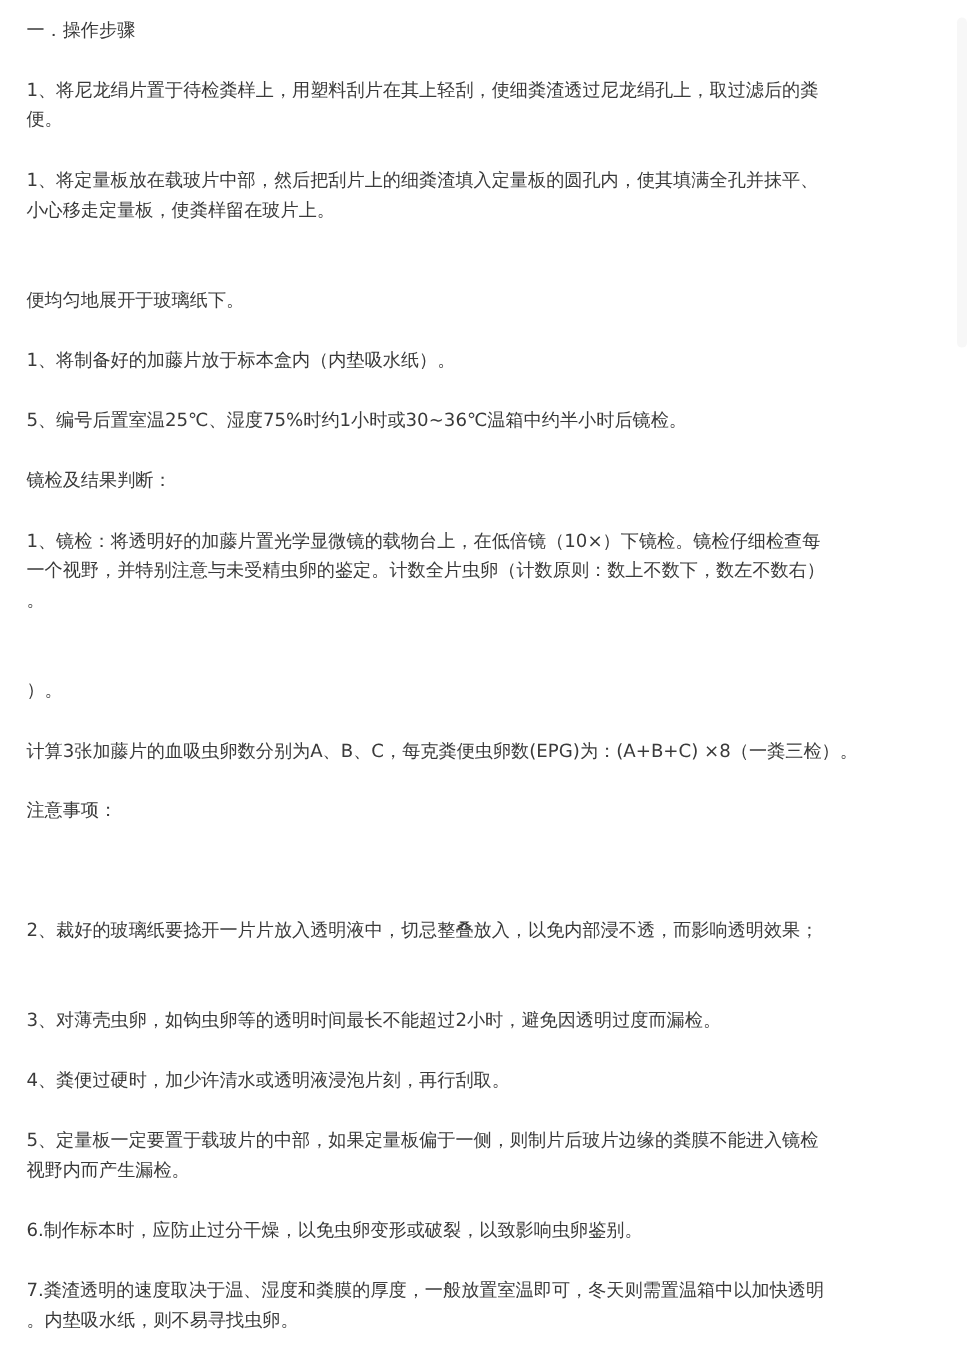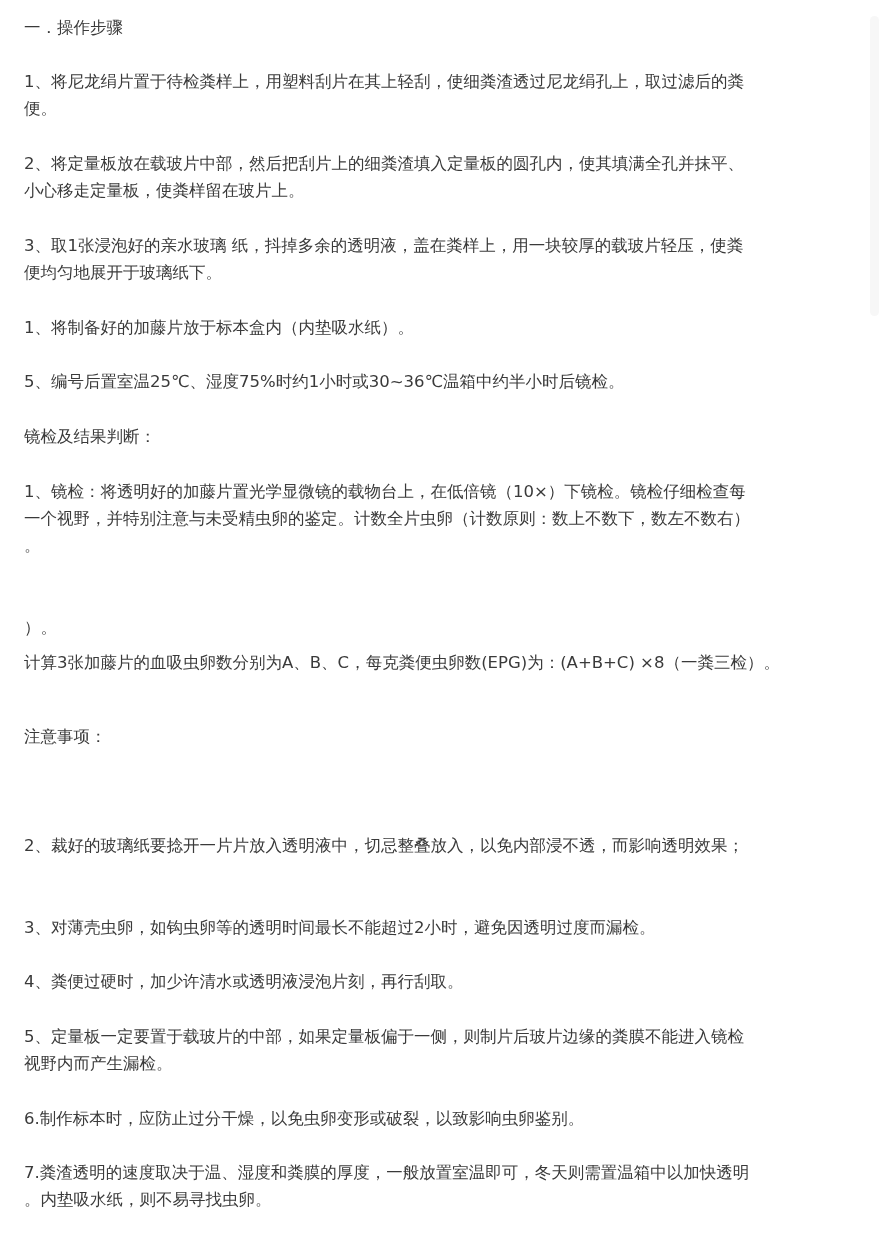--- a/index.html
+++ b/index.html
@@ -51,39 +51,38 @@
 </style>
 </head>
 <body>
 
 <div class="page">
   <div class="line" style="top:14px">一．操作步骤</div>
 
   <div class="line" style="top:68px">1、将尼龙绢片置于待检粪样上，用塑料刮片在其上轻刮，使细粪渣透过尼龙绢孔上，取过滤后的粪</div>
   <div class="line" style="top:95px">便。</div>
 
-  <div class="line" style="top:150px">2、将定量板放在载玻片中部，然后把刮片上的细粪渣填入定量板的圆孔内，使其填满全孔并抹平、</div>
+  <div class="line" style="top:150px">1、将定量板放在载玻片中部，然后把刮片上的细粪渣填入定量板的圆孔内，使其填满全孔并抹平、</div>
   <div class="line" style="top:177px">小心移走定量板，使粪样留在玻片上。</div>
 
-  <div class="line" style="top:232px">3、取1张浸泡好的亲水玻璃 纸，抖掉多余的透明液，盖在粪样上，用一块较厚的载玻片轻压，使粪</div>
   <div class="line" style="top:259px">便均匀地展开于玻璃纸下。</div>
 
   <div class="line" style="top:314px">1、将制备好的加藤片放于标本盒内（内垫吸水纸）。</div>
 
   <div class="line" style="top:368px">5、编号后置室温25℃、湿度75%时约1小时或30~36℃温箱中约半小时后镜检。</div>
 
   <div class="line" style="top:423px">镜检及结果判断：</div>
 
   <div class="line" style="top:478px">1、镜检：将透明好的加藤片置光学显微镜的载物台上，在低倍镜（10×）下镜检。镜检仔细检查每</div>
   <div class="line" style="top:505px">一个视野，并特别注意与未受精虫卵的鉴定。计数全片虫卵（计数原则：数上不数下，数左不数右）</div>
   <div class="line" style="top:532px">。</div>
 
   <div class="line" style="top:614px">）。</div>
 
-  <div class="line" style="top:649px">计算3张加藤片的血吸虫卵数分别为A、B、C，每克粪便虫卵数(EPG)为：(A+B+C) ×8（一粪三检）。</div>
+  <div class="line" style="top:669px">计算3张加藤片的血吸虫卵数分别为A、B、C，每克粪便虫卵数(EPG)为：(A+B+C) ×8（一粪三检）。</div>
 
   <div class="line" style="top:723px">注意事项：</div>
 
 
   <div class="line" style="top:832px">2、裁好的玻璃纸要捻开一片片放入透明液中，切忌整叠放入，以免内部浸不透，而影响透明效果；</div>
 
   <div class="line" style="top:914px">3、对薄壳虫卵，如钩虫卵等的透明时间最长不能超过2小时，避免因透明过度而漏检。</div>
 
   <div class="line" style="top:968px">4、粪便过硬时，加少许清水或透明液浸泡片刻，再行刮取。</div>
 

